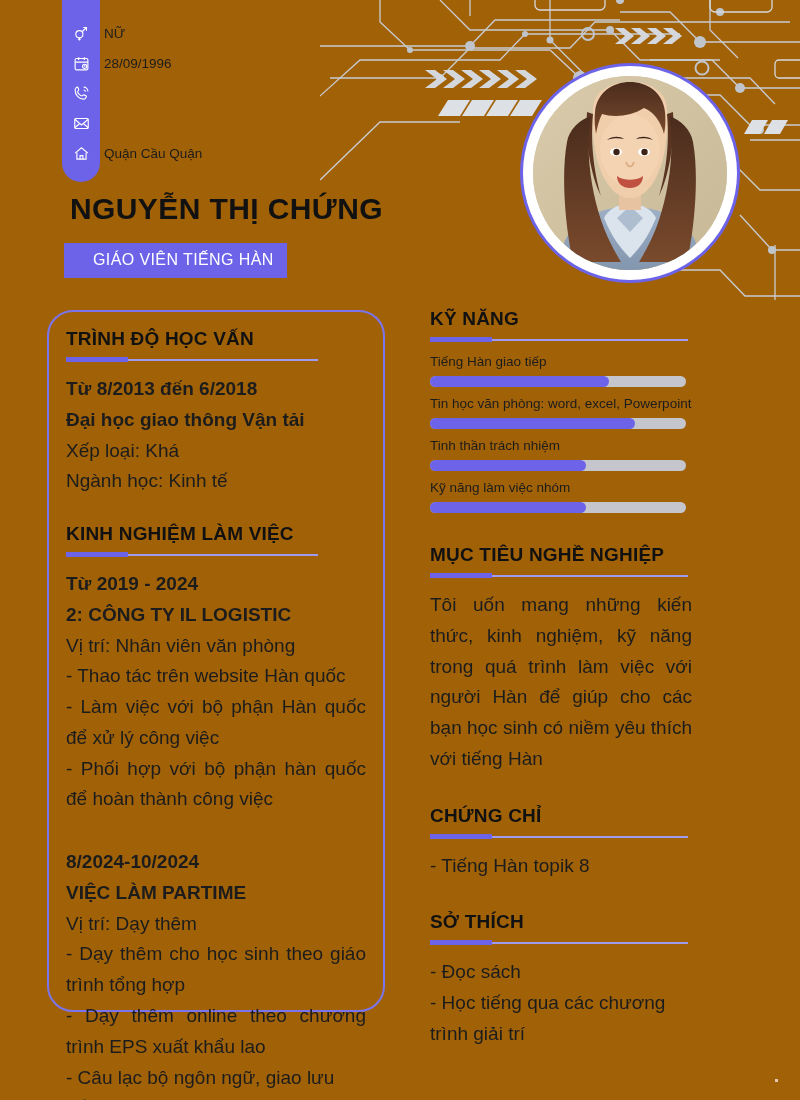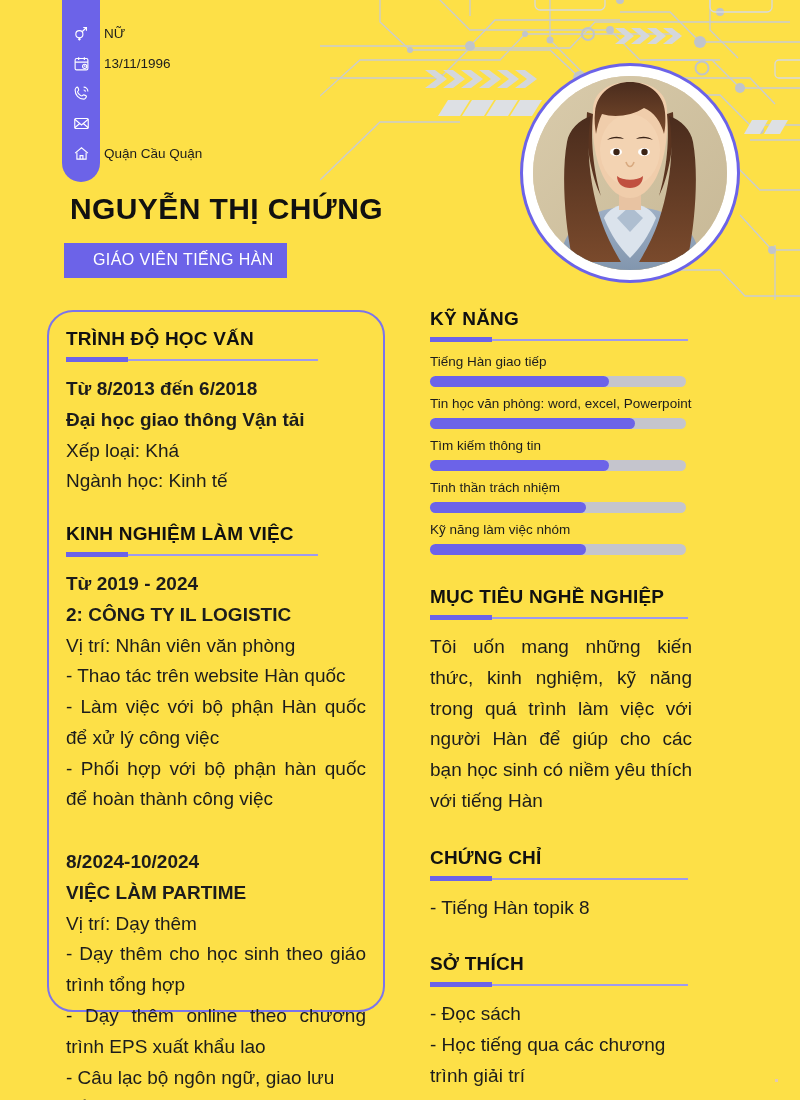--- a/index.html
+++ b/index.html
@@ -2,21 +2,21 @@
 <html><head>
 <meta charset="utf-8">
 <style>
   * { box-sizing: border-box; margin: 0; padding: 0; }
   html, body {
     width: 800px; height: 1100px;
     background: #ffffff;
     font-family: "Liberation Sans", "DejaVu Sans", sans-serif;
     overflow: hidden;
   }
-  .page { position: relative; width: 800px; height: 1100px; background:#fde047; }
+  .page { position: relative; width: 800px; height: 1100px; background:#a16207; }
 
   
   .circuit { position:absolute; top:0; right:0; width:480px; height:330px; z-index:0; }
 
   
   .contact-bar {
     position:absolute; left:62px; top:-20px; width:38px; height:202px;
     background:#6C63E8; border-radius:19px; z-index:2;
   }
   .contact-icons {
@@ -192,21 +192,21 @@
       <svg width="17" height="17" viewBox="0 0 24 24" fill="none" stroke="#fff" stroke-width="1.6">
         <path d="M3 11.5L12 4l9 7.5"></path>
           <path d="M5.5 10.5V20h13v-9.5"></path>
           <path d="M10 20v-5h4v5"></path>
       </svg>
     </span>
   </div>
 
   <div class="contact-rows">
     <div class="c-row">NỮ</div>
-    <div class="c-row">13/11/1996</div>
+    <div class="c-row">28/09/1996</div>
     <div class="c-row"></div>
     <div class="c-row"></div>
     <div class="c-row">Quận Cầu Quận</div>
   </div>
 
   <div class="name">NGUYỄN THỊ CHỨNG</div>
   <div class="job-badge">GIÁO VIÊN TIẾNG HÀN</div>
 
   <div class="photo-wrap">
     <div class="photo-ring"></div>
@@ -316,26 +316,20 @@
               <i style="width: 70%;"></i>
             </div>
           </div>
           <div class="skill">
             <div class="skill-label">Tin học văn phòng: word, excel, Powerpoint</div>
             <div class="bar">
               <i style="width: 80%;"></i>
             </div>
           </div>
           <div class="skill">
-            <div class="skill-label">Tìm kiếm thông tin</div>
-            <div class="bar">
-              <i style="width: 70%;"></i>
-            </div>
-          </div>
-          <div class="skill">
             <div class="skill-label">Tinh thần trách nhiệm</div>
             <div class="bar">
               <i style="width: 61%;"></i>
             </div>
           </div>
           <div class="skill">
             <div class="skill-label">Kỹ năng làm việc nhóm</div>
             <div class="bar">
               <i style="width: 61%;"></i>
             </div>

